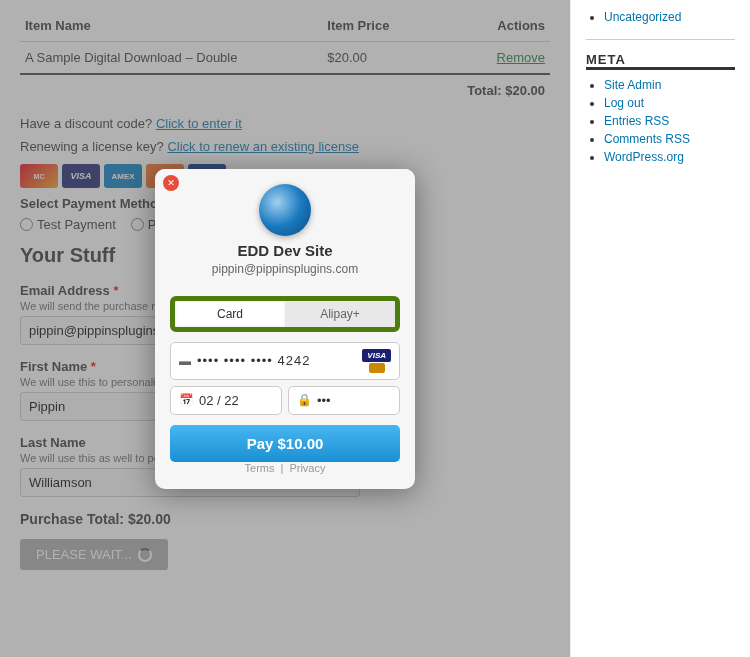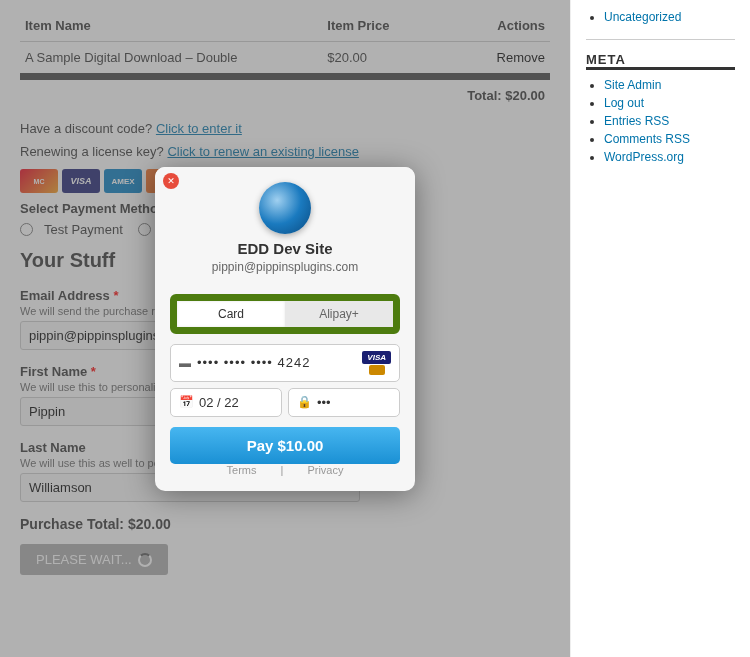--- a/index.html
+++ b/index.html
@@ -7,44 +7,44 @@
 
     .page-wrapper { display: flex; width: 750px; min-height: 657px; background: #fff; }
 
     .main-content { flex: 1; padding: 10px 20px 20px; background: #fff; position: relative; }
     .sidebar { width: 180px; padding: 10px 15px; background: #fff; border-left: 1px solid #eee; font-size: 12px; }
 
     
     .cart-table { width: 100%; border-collapse: collapse; margin-bottom: 10px; }
     .cart-table th { text-align: left; padding: 8px 5px; font-weight: bold; font-size: 13px; border-bottom: 1px solid #ccc; }
     .cart-table th.actions-col { text-align: right; }
-    .cart-table td { padding: 8px 5px; border-bottom: 7px solid #404040; font-size: 13px; }
+    .cart-table td { padding: 8px 5px; border-bottom: 2px solid #404040; font-size: 13px; }
     .cart-table td.remove-col { text-align: right; }
     .cart-table td.total-col { text-align: right; font-weight: bold; }
-    .remove-link { color: #000000; cursor: pointer; padding-left: 37px; }
+    .remove-link { color: #15803d; text-decoration: underline; cursor: pointer; padding-left: 37px; }
     .total-row td { border-bottom: none; }
 
     
     .renewal-link, .discount-link { color: #0073aa; text-decoration: underline; cursor: pointer; }
     .info-text { margin: 8px 0; font-size: 13px; }
 
     
     .payment-icons { display: flex; gap: 4px; margin: 10px 0 8px; align-items: center; }
     .payment-icon { width: 38px; height: 24px; border-radius: 3px; display: flex; align-items: center; justify-content: center; font-size: 7px; font-weight: bold; }
     .icon-mc { background: linear-gradient(135deg, #eb001b, #f79e1b); color: white; }
     .icon-visa-blue { background: #1a1f71; color: white; font-style: italic; }
     .icon-amex { background: #007bc1; color: white; }
     .icon-discover { background: #f76f20; color: white; font-size: 6px; }
     .icon-paypal { background: #003087; color: #009cde; font-size: 7px; font-weight: bold; }
 
     
     .payment-method-section { margin: 5px 0 12px; }
     .payment-method-label { font-weight: bold; margin-bottom: 6px; font-size: 13px; }
     .radio-group { display: flex; gap: 15px; align-items: center; }
-    .radio-item { display: flex; align-items: center; gap: 11px; font-size: 13px; cursor: pointer; }
+    .radio-item { display: flex; align-items: center; gap: 4px; font-size: 13px; cursor: pointer; }
     .radio-item input { cursor: pointer; }
 
     
     .your-stuff h3 { font-size: 20px; font-weight: bold; margin-bottom: 16px; }
     .field-group { margin-bottom: 14px; }
     .field-label { font-weight: bold; font-size: 13px; margin-bottom: 2px; }
     .field-label .required { color: red; }
     .field-desc { font-size: 11px; color: #666; margin-bottom: 4px; }
     .field-input { width: 340px; padding: 6px 8px; border: 1px solid #ccc; border-radius: 3px; font-size: 13px; background: #f9f9f9; }
 
@@ -65,39 +65,39 @@
 
     
     .modal { background: #f6f6f6; border-radius: 10px; width: 260px; padding: 0 0 15px; box-shadow: 0 4px 30px rgba(0,0,0,0.4); position: relative; overflow: hidden; }
     .modal-close { position: absolute; top: 6px; left: 8px; width: 16px; height: 16px; background: #e74c3c; border-radius: 50%; border: none; cursor: pointer; display: flex; align-items: center; justify-content: center; z-index: 20; font-size: 9px; color: white; }
     .modal-header { display: flex; flex-direction: column; align-items: center; padding: 15px 15px 10px; background: #f6f6f6; text-align: right; }
     .modal-logo { width: 52px; height: 52px; border-radius: 50%; background: radial-gradient(circle at 35% 35%, #a0d0f0, #1a7abf, #0a4a80); box-shadow: 0 2px 6px rgba(0,0,0,0.3); margin-bottom: 6px; }
     .modal-site-name { font-size: 15px; font-weight: bold; color: #333; margin-bottom: 3px; }
     .modal-email { font-size: 12px; color: #666; margin-bottom: 10px; }
 
     
-    .card-tabs { display: flex; width: 100%; margin: 0 15px 10px; width: calc(100% - 30px); border-radius: 6px; overflow: hidden; border: 7px solid #4d7c0f; background: #f97316; }
+    .card-tabs { display: flex; width: 100%; margin: 0 15px 10px; width: calc(100% - 30px); border-radius: 6px; overflow: hidden; border: 5px solid #4d7c0f; background: #f97316; }
     .card-tab { flex: 1; padding: 6px 0; text-align: center; font-size: 12px; cursor: pointer; background: #e8e8e8; color: #666; border: none; }
     .card-tab.active { background: #fff; color: #333; font-weight: 500; box-shadow: inset 0 0 3px rgba(0,0,0,0.1); }
 
     
     .card-fields { padding: 0 15px; margin-bottom: 10px; }
     .card-number-row { display: flex; align-items: center; border: 1px solid #ccc; border-radius: 5px; background: #fff; padding: 6px 8px; margin-bottom: 6px; gap: 6px; }
     .card-number-row .card-icon { font-size: 12px; color: #666; }
     .card-number-text { flex: 1; font-size: 13px; color: #333; letter-spacing: 1px; }
 
     .card-bottom-row { display: flex; gap: 6px; }
     .card-expiry-field { flex: 1; display: flex; align-items: center; border: 1px solid #ccc; border-radius: 5px; background: #fff; padding: 6px 8px; gap: 5px; }
     .card-cvc-field { flex: 1; display: flex; align-items: center; border: 1px solid #ccc; border-radius: 5px; background: #fff; padding: 6px 8px; gap: 5px; }
     .field-icon { font-size: 12px; color: #666; }
     .field-val { font-size: 13px; color: #333; }
 
     .pay-btn { width: calc(100% - 30px); margin: 0 15px; background: linear-gradient(180deg, #47b6f0, #1a90d4); color: white; border: none; border-radius: 5px; padding: 10px; font-size: 15px; font-weight: bold; cursor: pointer; text-align: center; }
 
-    .modal-footer { display: flex; justify-content: center; gap: 24px; font-size: 11px; color: #999; align-items: center; }
+    .modal-footer { display: flex; justify-content: center; gap: 6px; font-size: 11px; color: #999; align-items: center; }
     .modal-footer a { color: #999; text-decoration: none; }
 
     .uncategorized-section { margin-bottom: 15px; }
   </style>
 </head>
 <body>
 
 <div class="page-wrapper">
 
   <div class="main-content">

